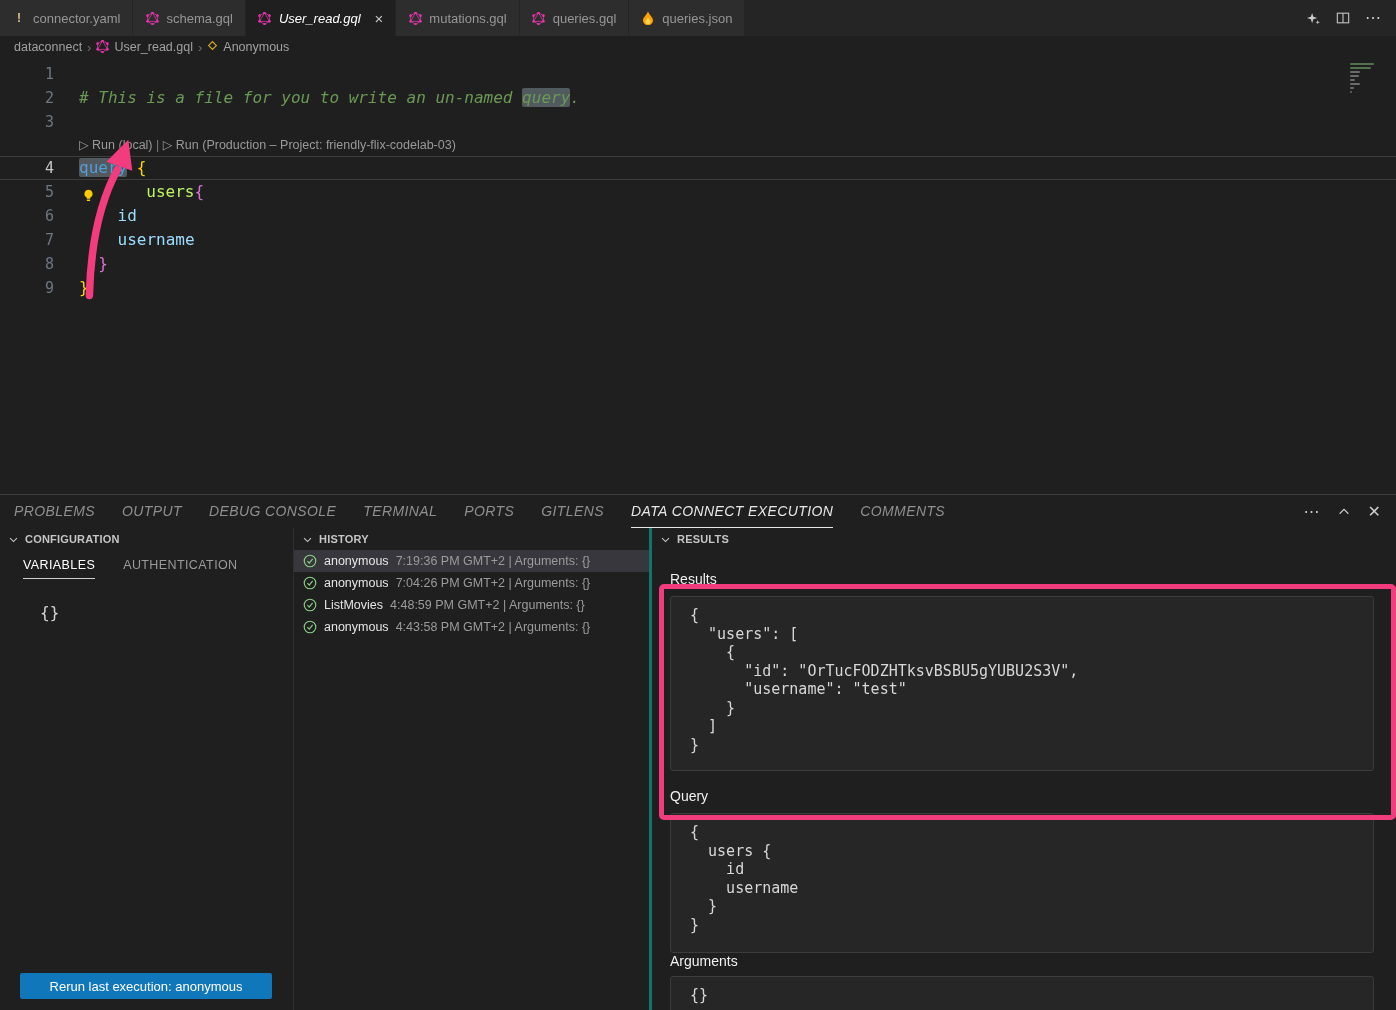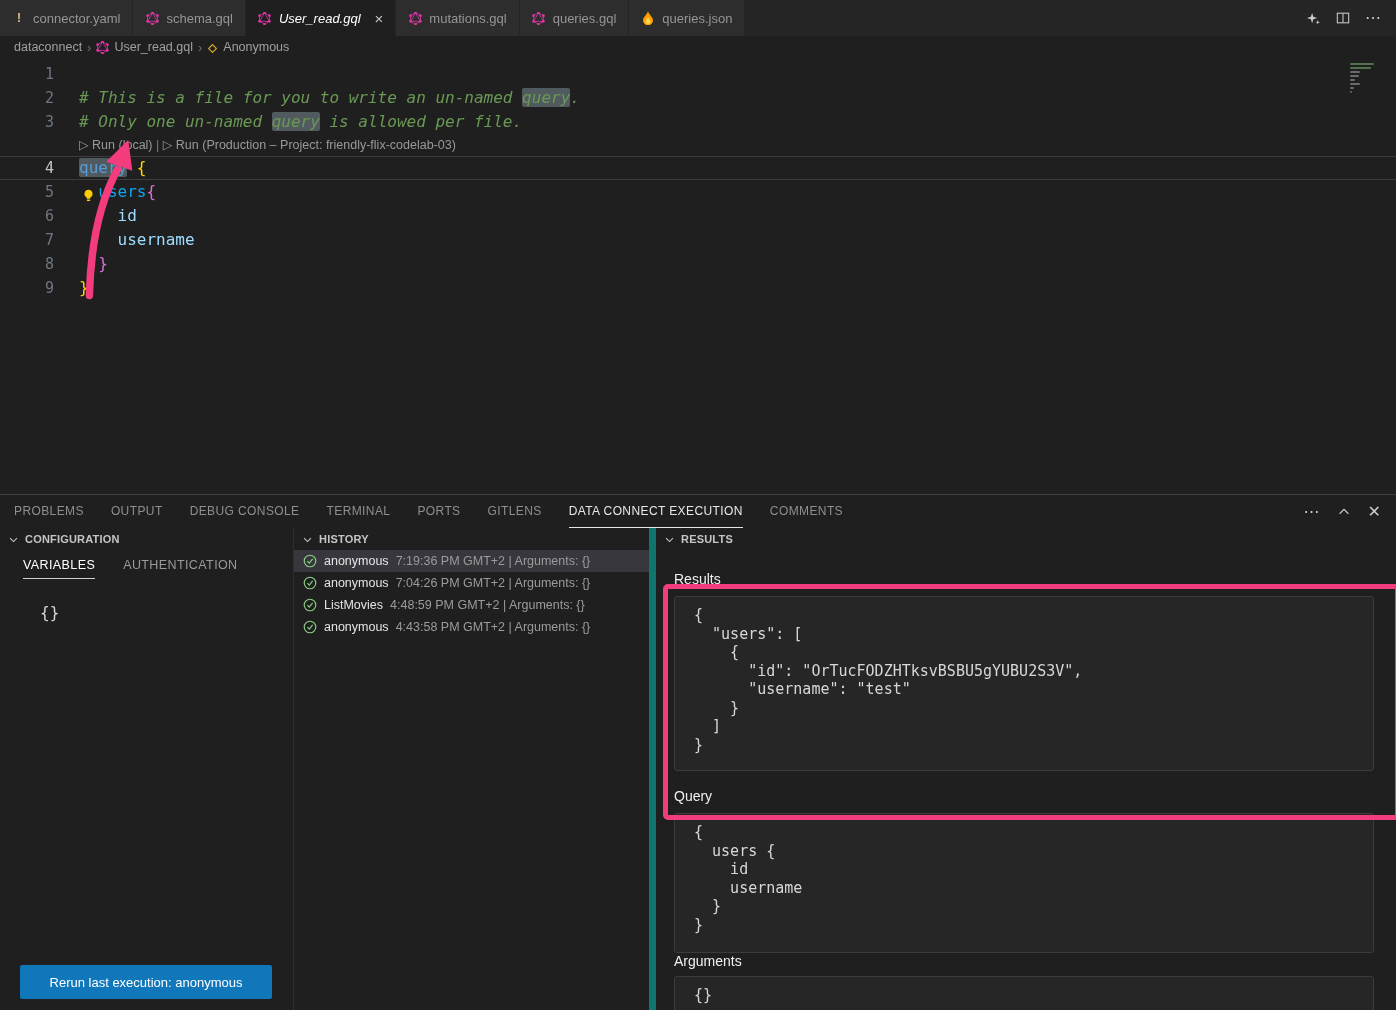--- a/index.html
+++ b/index.html
@@ -16,68 +16,68 @@
   .tab.active{background:#1f1f1f;color:#fff;}
   .tab.active .tab-label{font-style:italic;}
   .tab-icon{display:flex;align-items:center;justify-content:center;width:14px;}
   .tab-close{margin-left:7px;font-size:15px;color:#c5c5c5;line-height:1;}
   .tab-actions{display:flex;align-items:center;gap:15px;padding-right:15px;}
   .icon-btn{display:flex;align-items:center;color:#ccc;font-size:16px;cursor:pointer;line-height:1;}
 
   
   .breadcrumb{height:22px;display:flex;align-items:center;padding-left:14px;font-size:12.5px;
               color:#a0a0a0;flex:none;background:#1f1f1f;}
-  .bc-item{display:flex;align-items:flex-end;gap:5px;cursor:pointer;}
+  .bc-item{display:flex;align-items:flex-start;gap:5px;cursor:pointer;}
   .bc-sep{color:#6f6f6f;margin:0 5px;font-size:13px;}
 
   
   .editor{position:relative;flex:1;overflow:hidden;background:#1f1f1f;}
   .lines{padding-top:4px;font-family:"DejaVu Sans Mono",monospace;font-size:16px;}
   .code-line{display:flex;height:24px;line-height:24px;white-space:pre;}
   .code-line.current{box-shadow:inset 0 1px 0 #3c3c3c, inset 0 -1px 0 #3c3c3c;}
   .gutter{width:54px;text-align:right;color:#6e7681;flex:none;font-size:15px;}
   .code-line.current .gutter{color:#c6c6c6;}
   .code-content{margin-left:25px;position:relative;}
   .cm{color:#6a9955;font-style:italic;}
   .hl{background:#515a5e;border-radius:2px;}
   .kw{color:#569cd6;}
-  .w{color:#0ea5e9;}
+  .w{color:#bef264;margin-left:48px;}
   .fld{color:#9cdcfe;}
   .b1{color:#ffd700;}
   .b2{color:#da70d6;}
   .codelens-row{height:22px;line-height:22px;padding-left:79px;font-family:"Liberation Sans",sans-serif;
                 font-size:12.5px;color:#999;}
   .cl-link{cursor:pointer;color:#999;}
   .cl-sep{color:#7a7a7a;}
   .lightbulb{position:absolute;left:3px;top:5px;width:14px;height:14px;cursor:pointer;}
   .minimap{position:absolute;top:5px;right:12px;width:34px;}
   .mm-line{height:2px;margin-bottom:2px;border-radius:1px;}
   .arrow{position:absolute;left:0;top:0;width:100%;height:100%;pointer-events:none;z-index:6;}
 
   
   .panel{flex:none;height:515px;border-top:1px solid #3f3f3f;display:flex;flex-direction:column;background:#1f1f1f;}
   .panel-tabs-row{height:33px;display:flex;justify-content:space-between;flex:none;}
   .panel-tabs{display:flex;padding-left:14px;gap:27px;}
-  .ptab{display:flex;align-items:center;font-size:12px;letter-spacing:.4px;color:#8f8f8f;cursor:pointer;
-        border-bottom:1px solid transparent;white-space:nowrap;}
+  .ptab{display:flex;align-items:center;font-size:14px;letter-spacing:.4px;color:#8f8f8f;cursor:pointer;
+        border-bottom:1px solid transparent;white-space:nowrap;font-style:italic;}
   .ptab.active{color:#e7e7e7;border-bottom-color:#e7e7e7;}
   .panel-actions{display:flex;align-items:center;gap:17px;padding-right:15px;color:#ccc;}
   .panel-body{flex:1;display:flex;overflow:hidden;}
   .col{overflow:hidden;position:relative;}
   .col.config{width:293px;flex:none;}
-  .col.history{width:355px;flex:none;border-left:1px solid #2f2f2f;border-right:7px solid #0f766e;}
+  .col.history{width:355px;flex:none;border-left:1px solid #2f2f2f;border-right:3px solid #0f766e;}
   .col.results{flex:1;}
   .sec-header{height:22px;display:flex;align-items:center;gap:4px;padding-left:8px;font-size:11px;
               font-weight:bold;color:#c5c5c5;cursor:pointer;letter-spacing:.2px;}
   .chev{display:flex;width:13px;}
   .config-tabs{display:flex;gap:28px;padding-left:23px;margin-top:8px;}
   .ctab{font-size:12.5px;color:#9a9a9a;padding-bottom:6px;border-bottom:1px solid transparent;cursor:pointer;letter-spacing:.4px;}
   .ctab.active{color:#fff;border-bottom-color:#cfcfcf;}
   .config-value{margin:24px 0 0 40px;font-family:"DejaVu Sans Mono",monospace;font-size:16px;color:#d4d4d4;}
-  .rerun{position:absolute;left:20px;right:21px;bottom:11px;height:34px;background:var(--btn-blue);
+  .rerun{position:absolute;left:20px;right:21px;bottom:11px;height:26px;background:var(--btn-blue);
          color:#fff;border:none;border-radius:2px;font-size:13px;font-family:"Liberation Sans",sans-serif;cursor:pointer;}
   .hrow{height:22px;display:flex;align-items:center;gap:7px;padding-left:9px;font-size:12.5px;cursor:pointer;white-space:nowrap;}
   .hrow.selected{background:#37373d;}
   .hicon{display:flex;flex:none;}
   .hname{color:#e4e4e4;}
   .hmeta{color:#9b9b9b;}
   .results-scroll{position:relative;height:calc(100% - 22px);padding:0 22px 0 18px;}
   .r-label{font-size:14px;color:#f0f0f0;}
   .r-label.first{margin-top:21px;}
   .r-label.mid{margin-top:17px;}
@@ -241,21 +241,21 @@
           </svg>
         </span>
         <span>Anonymous</span>
       </span>
     </div>
 
   <div class="editor">
     <div class="lines">
         <div class="code-line"><span class="gutter">1</span><span class="code-content"></span></div>
         <div class="code-line"><span class="gutter">2</span><span class="code-content"><span class="cm"># This is a file for you to write an un-named </span><span class="cm hl">query</span><span class="cm">.</span></span></div>
-        <div class="code-line"><span class="gutter">3</span><span class="code-content"><span class="cm"># Only one un-named </span><span class="cm hl">query</span><span class="cm"> is allowed per file.</span></span></div>
+        <div class="code-line"><span class="gutter">3</span></div>
         <div class="codelens-row"><span class="cl-link">▷ Run (local)</span><span class="cl-sep"> | </span><span class="cl-link">▷ Run (Production – Project: friendly-flix-codelab-03)</span></div>
         <div class="code-line current"><span class="gutter">4</span><span class="code-content"><span class="kw hl">query</span><span> </span><span class="b1">{</span></span></div>
         <div class="code-line"><span class="gutter">5</span><span class="code-content"><span class="lightbulb"><svg width="13" height="13" viewBox="0 0 16 16">
                 <path fill="#ffcc00" d="M8 1 a5 5 0 0 1 2.5 9.3 L10 12 H6 L5.5 10.3 A5 5 0 0 1 8 1 Z"></path>
                 <rect x="6" y="13" width="4" height="1.8" fill="#ffcc00"></rect>
               </svg></span><span>  </span><span class="w">users</span><span class="b2">{</span></span></div>
         <div class="code-line"><span class="gutter">6</span><span class="code-content"><span>    </span><span class="fld">id</span></span></div>
         <div class="code-line"><span class="gutter">7</span><span class="code-content"><span>    </span><span class="fld">username</span></span></div>
         <div class="code-line"><span class="gutter">8</span><span class="code-content"><span>  </span><span class="b2">}</span></span></div>
         <div class="code-line"><span class="gutter">9</span><span class="code-content"><span class="b1">}</span></span></div>

